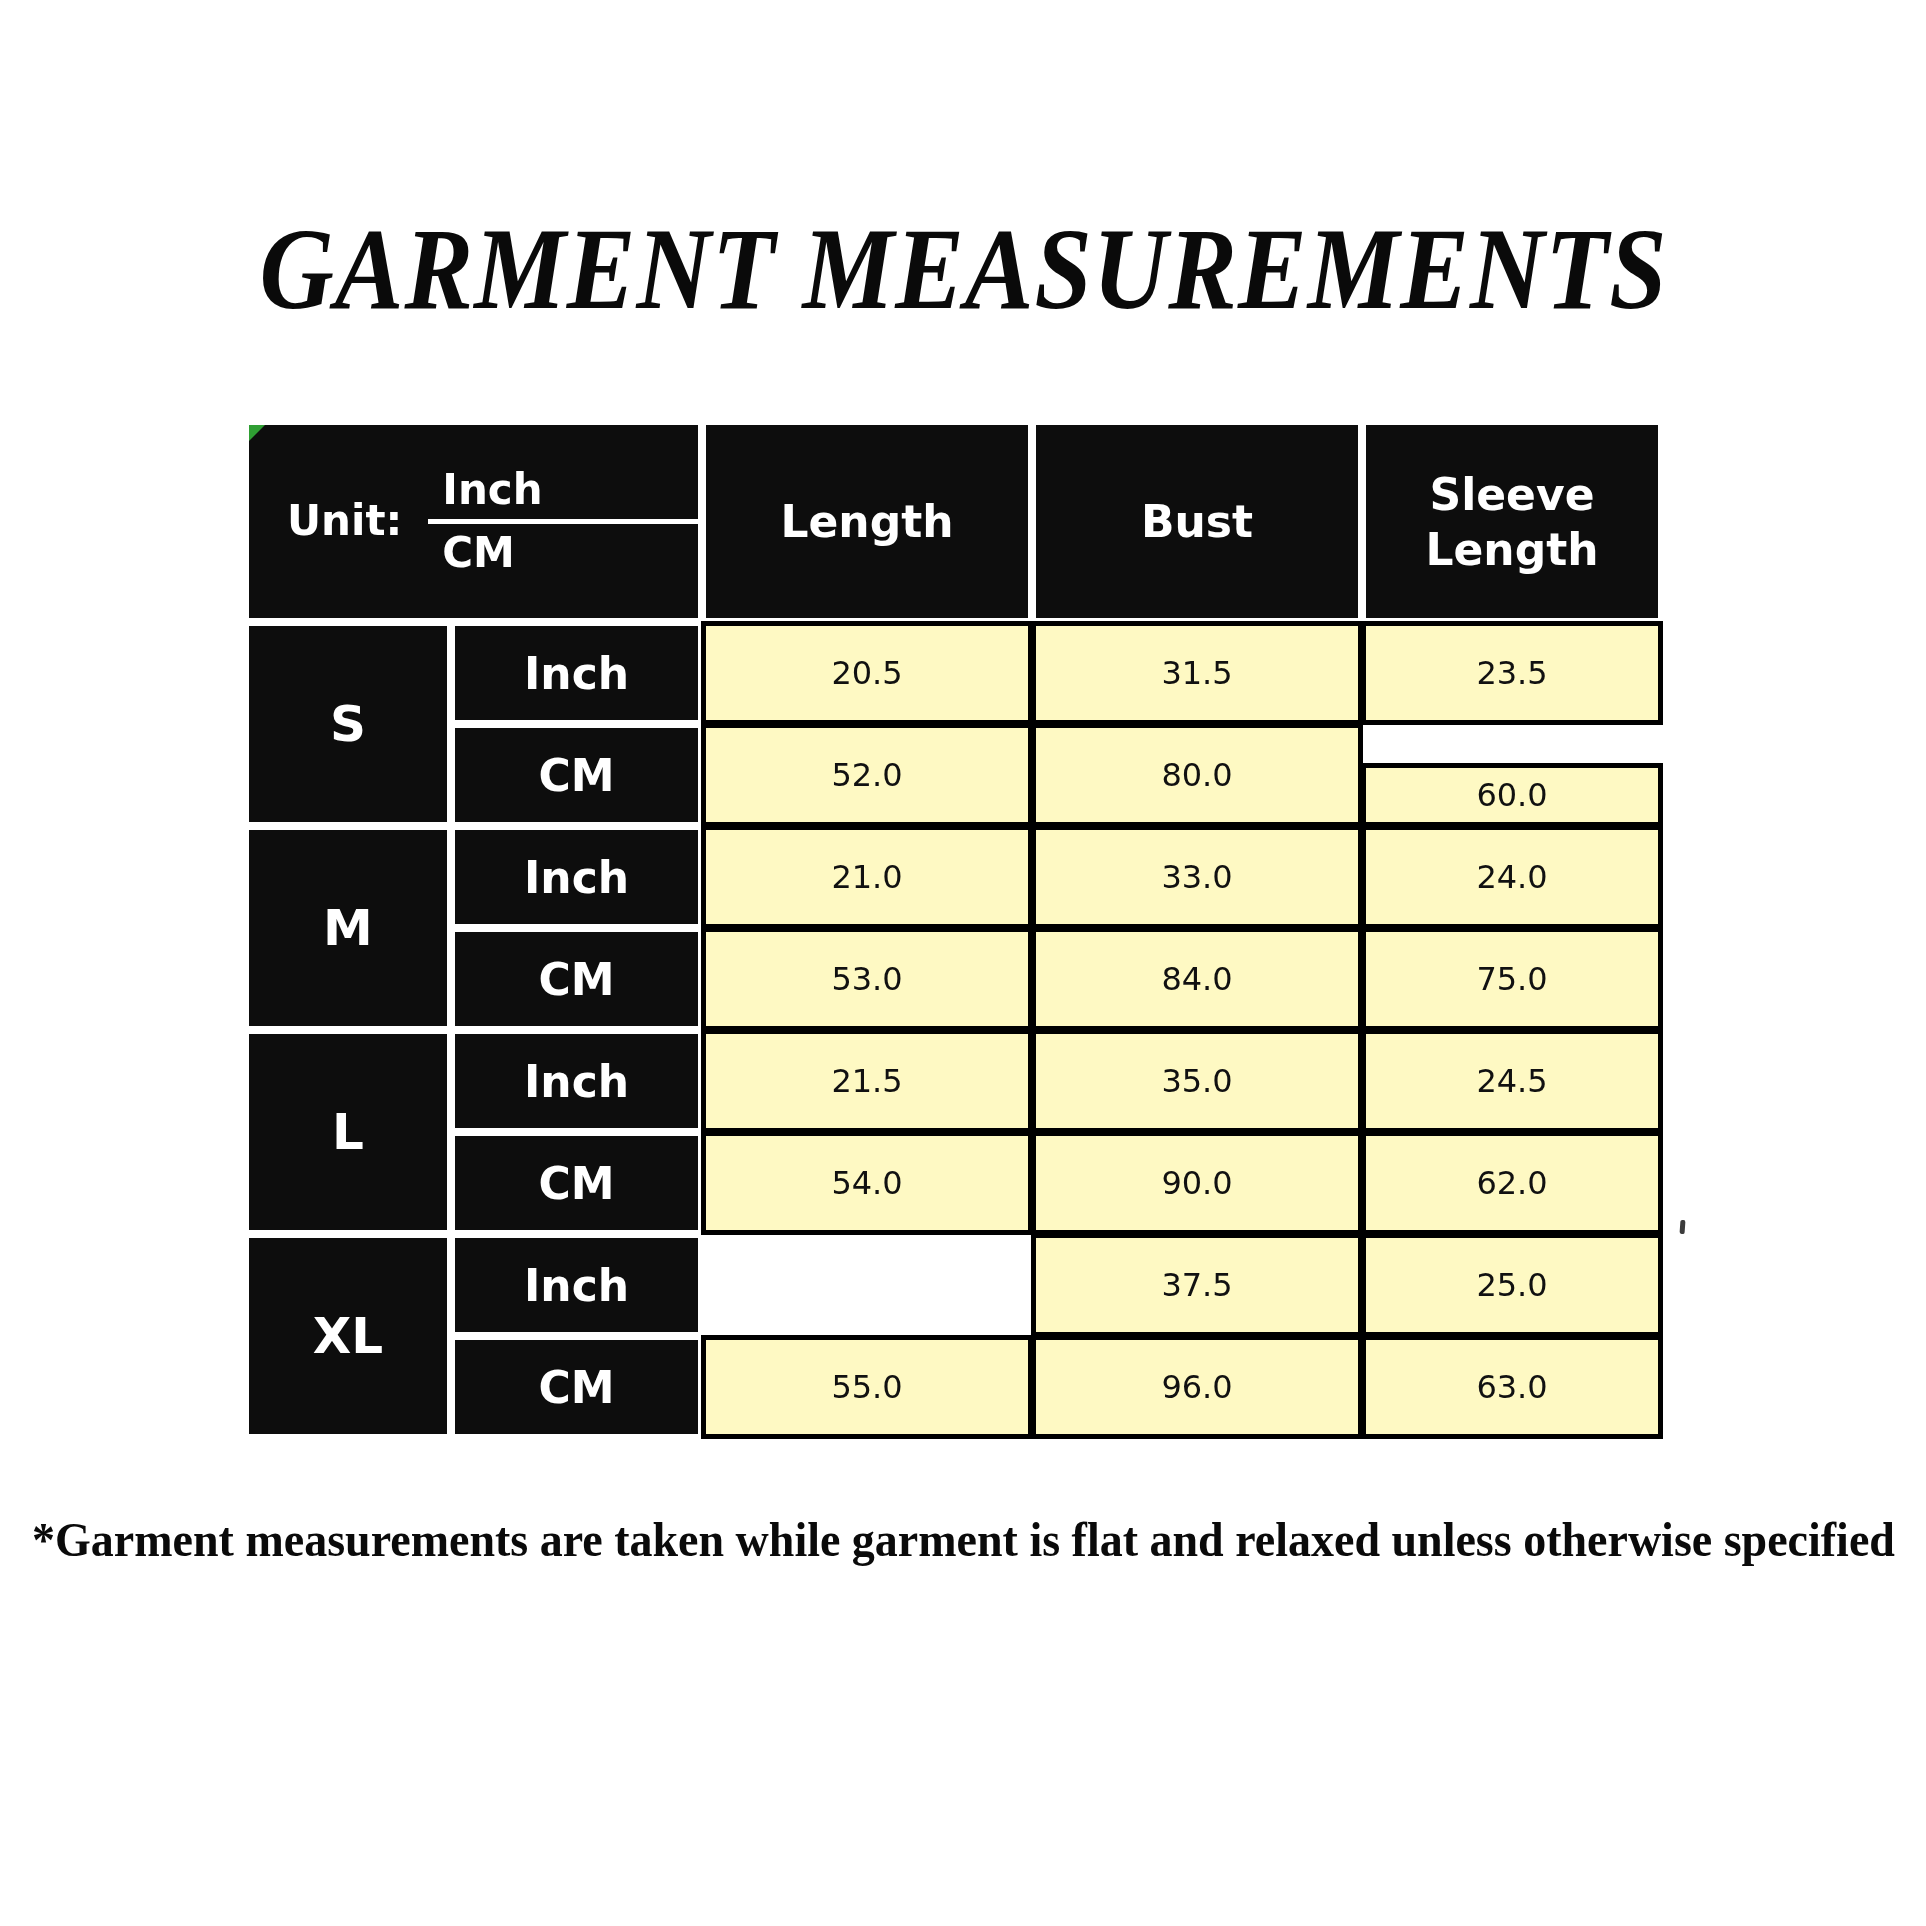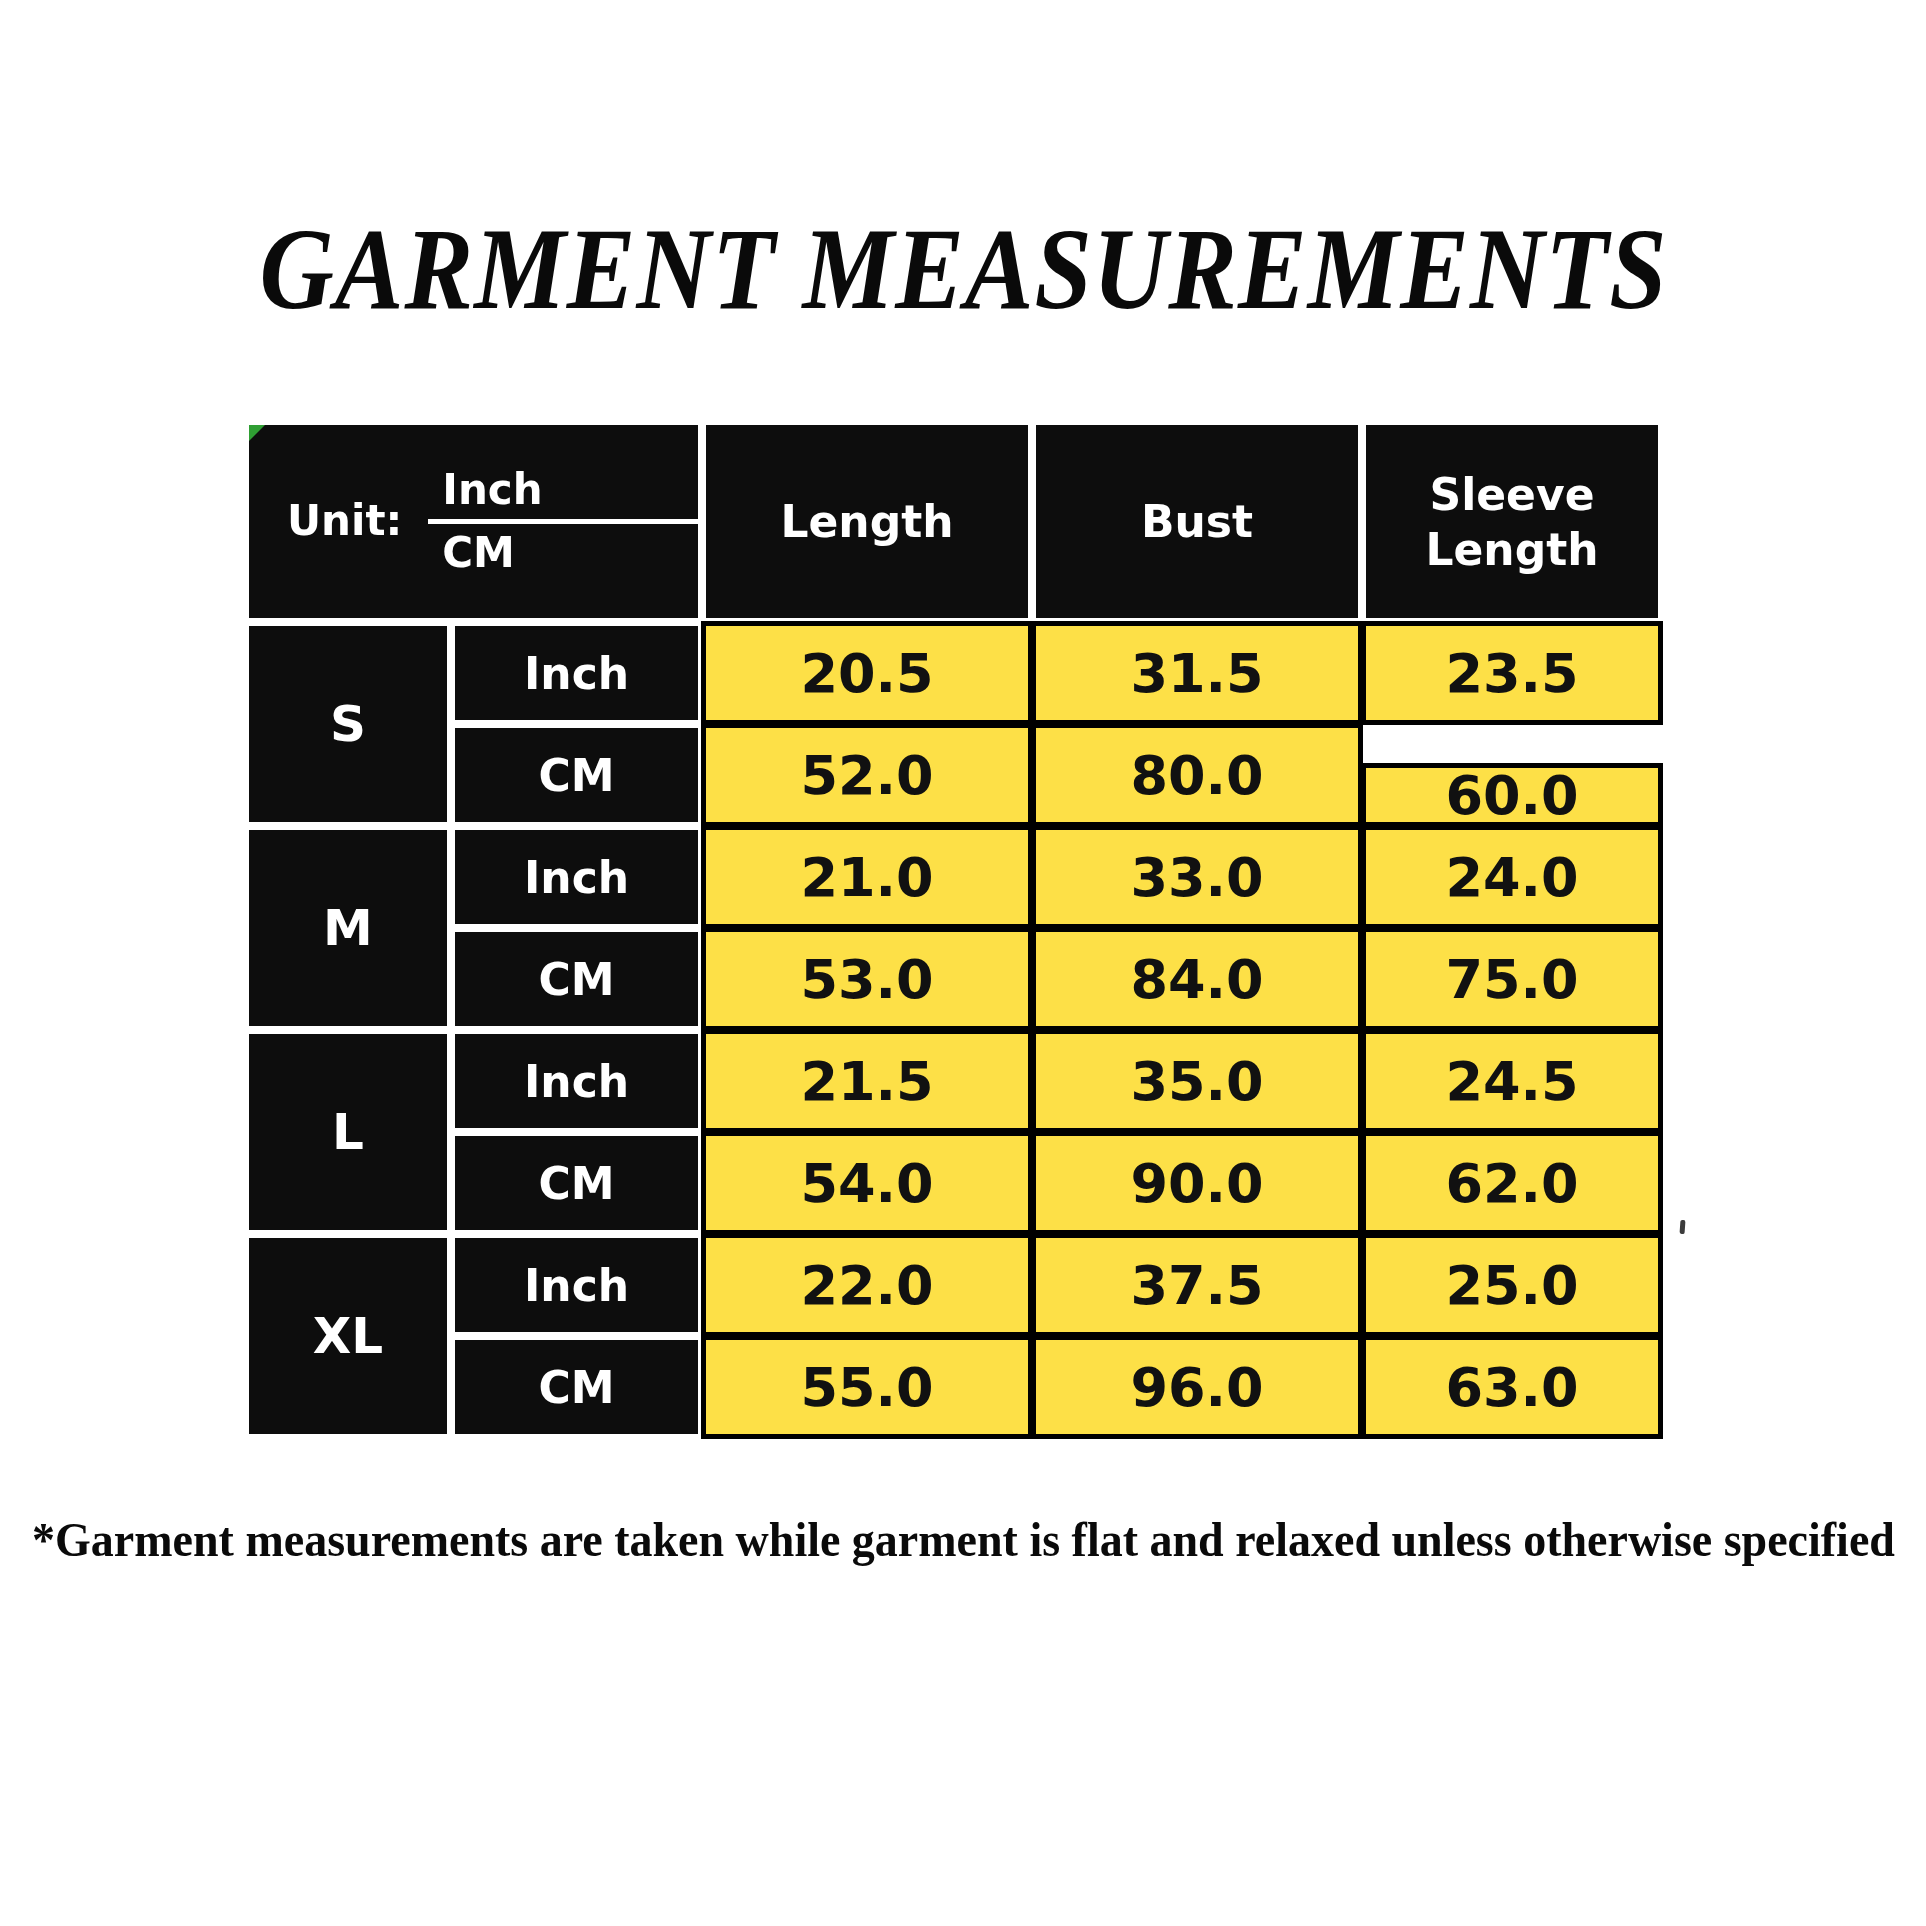--- a/index.html
+++ b/index.html
@@ -51,28 +51,28 @@
     align-items: center;
     justify-content: center;
     text-align: center;
     font-weight: 700;
     font-size: 44px;
     line-height: 1.25;
   }
   .size-letter { font-size: 50px; }
 
   .dcell {
-    background: #fde047;
+    background: #fef9c3;
     color: #111111;
     box-shadow: 0 0 0 5px #000000;
     display: flex;
     align-items: center;
     justify-content: center;
-    font-weight: 700;
-    font-size: 54px;
+    font-weight: 400;
+    font-size: 32px;
   }
 
   
   .unit-header {
     justify-content: flex-start;
     padding-left: 38px;
   }
   .unit-label {
     font-size: 42px;
     margin-right: 26px;
@@ -177,21 +177,20 @@
   <div class="dcell" style="grid-column:3;grid-row:6;">21.5</div>
   <div class="dcell" style="grid-column:4;grid-row:6;">35.0</div>
   <div class="dcell" style="grid-column:5;grid-row:6;">24.5</div>
   <div class="bcell" style="grid-column:2;grid-row:7;">CM</div>
   <div class="dcell" style="grid-column:3;grid-row:7;">54.0</div>
   <div class="dcell" style="grid-column:4;grid-row:7;">90.0</div>
   <div class="dcell" style="grid-column:5;grid-row:7;">62.0</div>
 
   <div class="bcell size-letter" style="grid-column:1;grid-row:8/10;">XL</div>
   <div class="bcell" style="grid-column:2;grid-row:8;">Inch</div>
-  <div class="dcell" style="grid-column:3;grid-row:8;">22.0</div>
   <div class="dcell" style="grid-column:4;grid-row:8;">37.5</div>
   <div class="dcell" style="grid-column:5;grid-row:8;">25.0</div>
   <div class="bcell" style="grid-column:2;grid-row:9;">CM</div>
   <div class="dcell" style="grid-column:3;grid-row:9;">55.0</div>
   <div class="dcell" style="grid-column:4;grid-row:9;">96.0</div>
   <div class="dcell" style="grid-column:5;grid-row:9;">63.0</div>
 </div>
 
 <p class="footnote">*Garment measurements are taken while garment is flat and relaxed unless otherwise specified</p>
 

